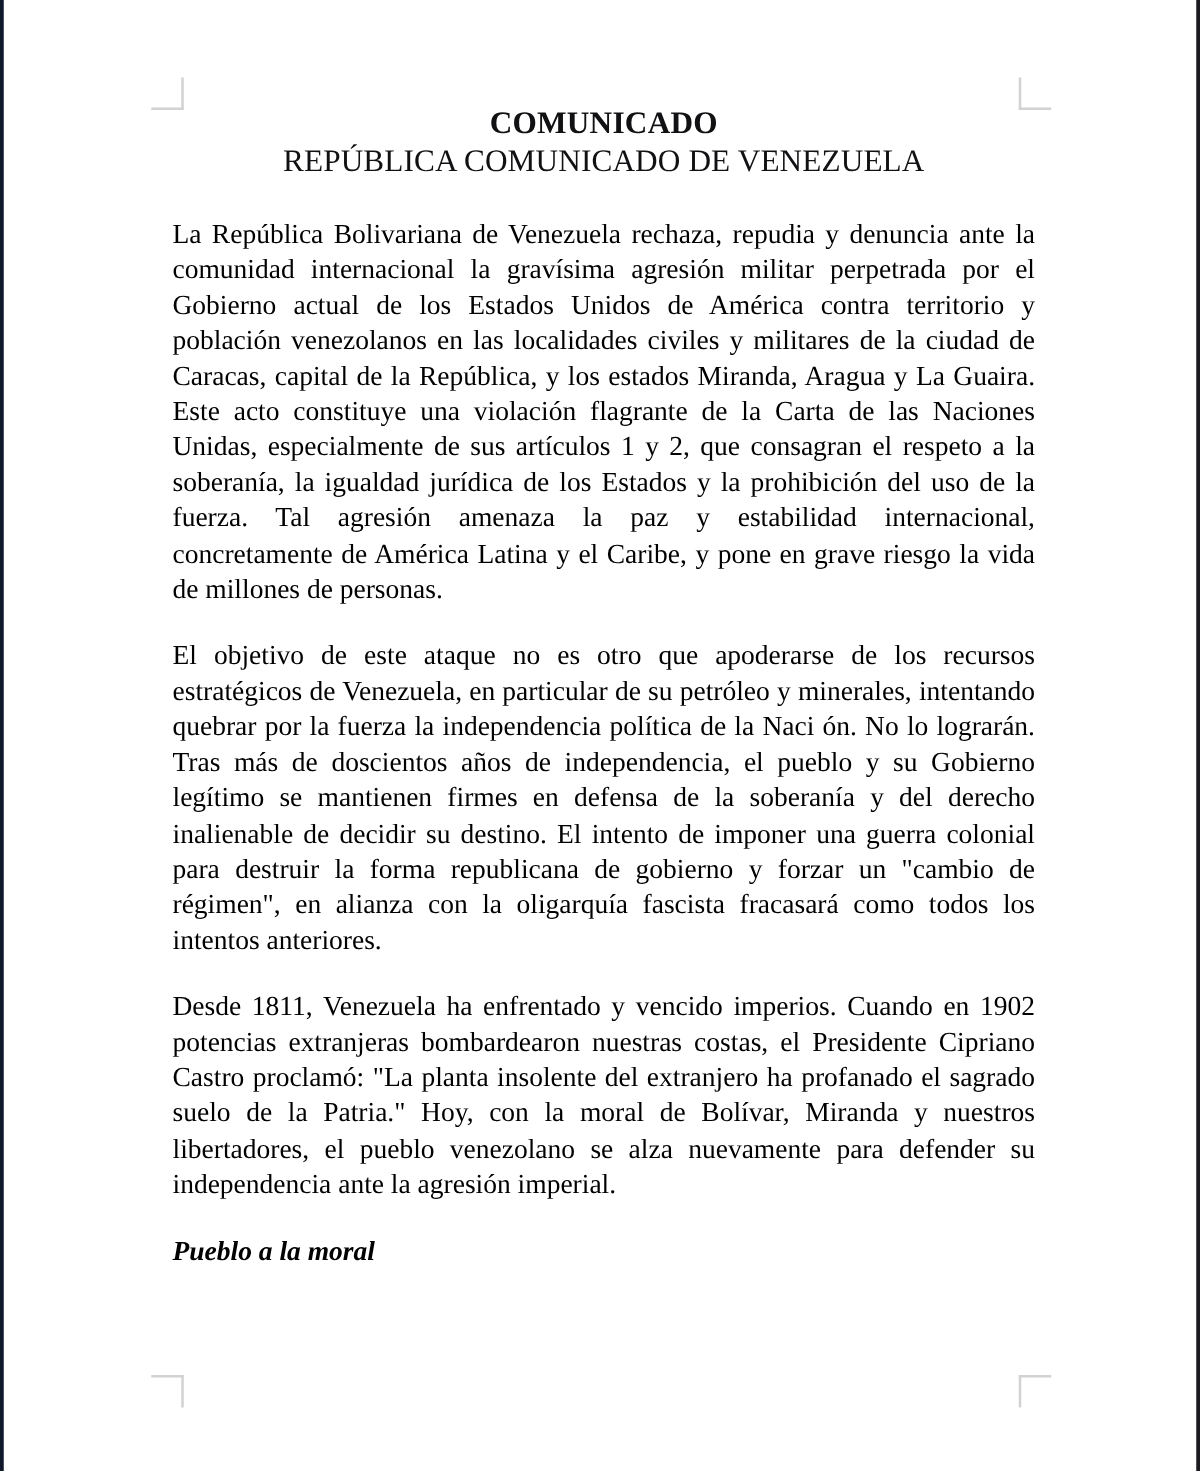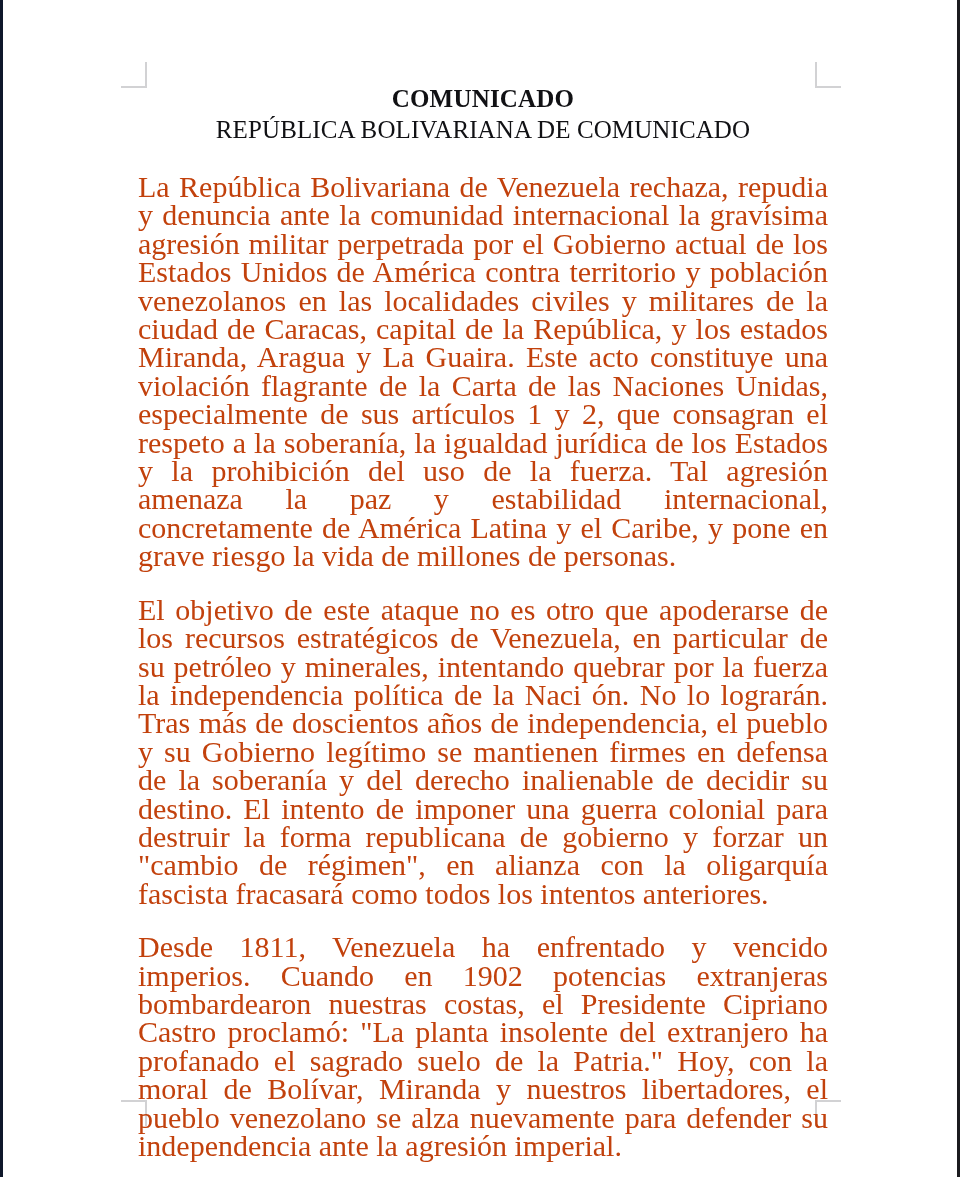--- a/index.html
+++ b/index.html
@@ -90,23 +90,23 @@
   }
 
   .body-copy {
     margin-top: 29px;
   }
 
   .body-copy p {
     margin: 0 0 25px 0;
     text-align: justify;
     text-justify: inter-word;
-    font-size: 30px;
+    font-size: 22px;
     line-height: 28.4px;
-    color: #c2410c;
+    color: #000000;
     hyphens: none;
   }
 
   .body-copy p:last-child {
     margin-bottom: 0;
   }
 
   .signoff {
     font-weight: bold;
     font-style: italic;
@@ -123,21 +123,21 @@
 
   <div class="crop-mark crop-tl"></div>
   <div class="crop-mark crop-tr"></div>
   <div class="crop-mark crop-bl"></div>
   <div class="crop-mark crop-br"></div>
 
   <article id="doc">
 
     <h1 class="doc-title">COMUNICADO</h1>
 
-    <h2 class="doc-subtitle">REPÚBLICA BOLIVARIANA DE COMUNICADO</h2>
+    <h2 class="doc-subtitle">REPÚBLICA COMUNICADO DE VENEZUELA</h2>
 
     <div class="body-copy">
       <p>La República Bolivariana de Venezuela rechaza, repudia y denuncia ante la comunidad internacional la gravísima agresión militar perpetrada por el Gobierno actual de los Estados Unidos de América contra territorio y población venezolanos en las localidades civiles y militares de la ciudad de Caracas, capital de la República, y los estados Miranda, Aragua y La Guaira. Este acto constituye una violación flagrante de la Carta de las Naciones Unidas, especialmente de sus artículos 1 y 2, que consagran el respeto a la soberanía, la igualdad jurídica de los Estados y la prohibición del uso de la fuerza. Tal agresión amenaza la paz y estabilidad internacional, concretamente de América Latina y el Caribe, y pone en grave riesgo la vida de millones de personas.</p>
       <p>El objetivo de este ataque no es otro que apoderarse de los recursos estratégicos de Venezuela, en particular de su petróleo y minerales, intentando quebrar por la fuerza la independencia política de la Naci ón. No lo lograrán. Tras más de doscientos años de independencia, el pueblo y su Gobierno legítimo se mantienen firmes en defensa de la soberanía y del derecho inalienable de decidir su destino. El intento de imponer una guerra colonial para destruir la forma republicana de gobierno y forzar un "cambio de régimen", en alianza con la oligarquía fascista fracasará como todos los intentos anteriores.</p>
       <p>Desde 1811, Venezuela ha enfrentado y vencido imperios. Cuando en 1902 potencias extranjeras bombardearon nuestras costas, el Presidente Cipriano Castro proclamó: "La planta insolente del extranjero ha profanado el sagrado suelo de la Patria." Hoy, con la moral de Bolívar, Miranda y nuestros libertadores, el pueblo venezolano se alza nuevamente para defender su independencia ante la agresión imperial.</p>
       <p class="signoff">Pueblo a la moral</p>
     </div>
 
   </article>
 </div>

